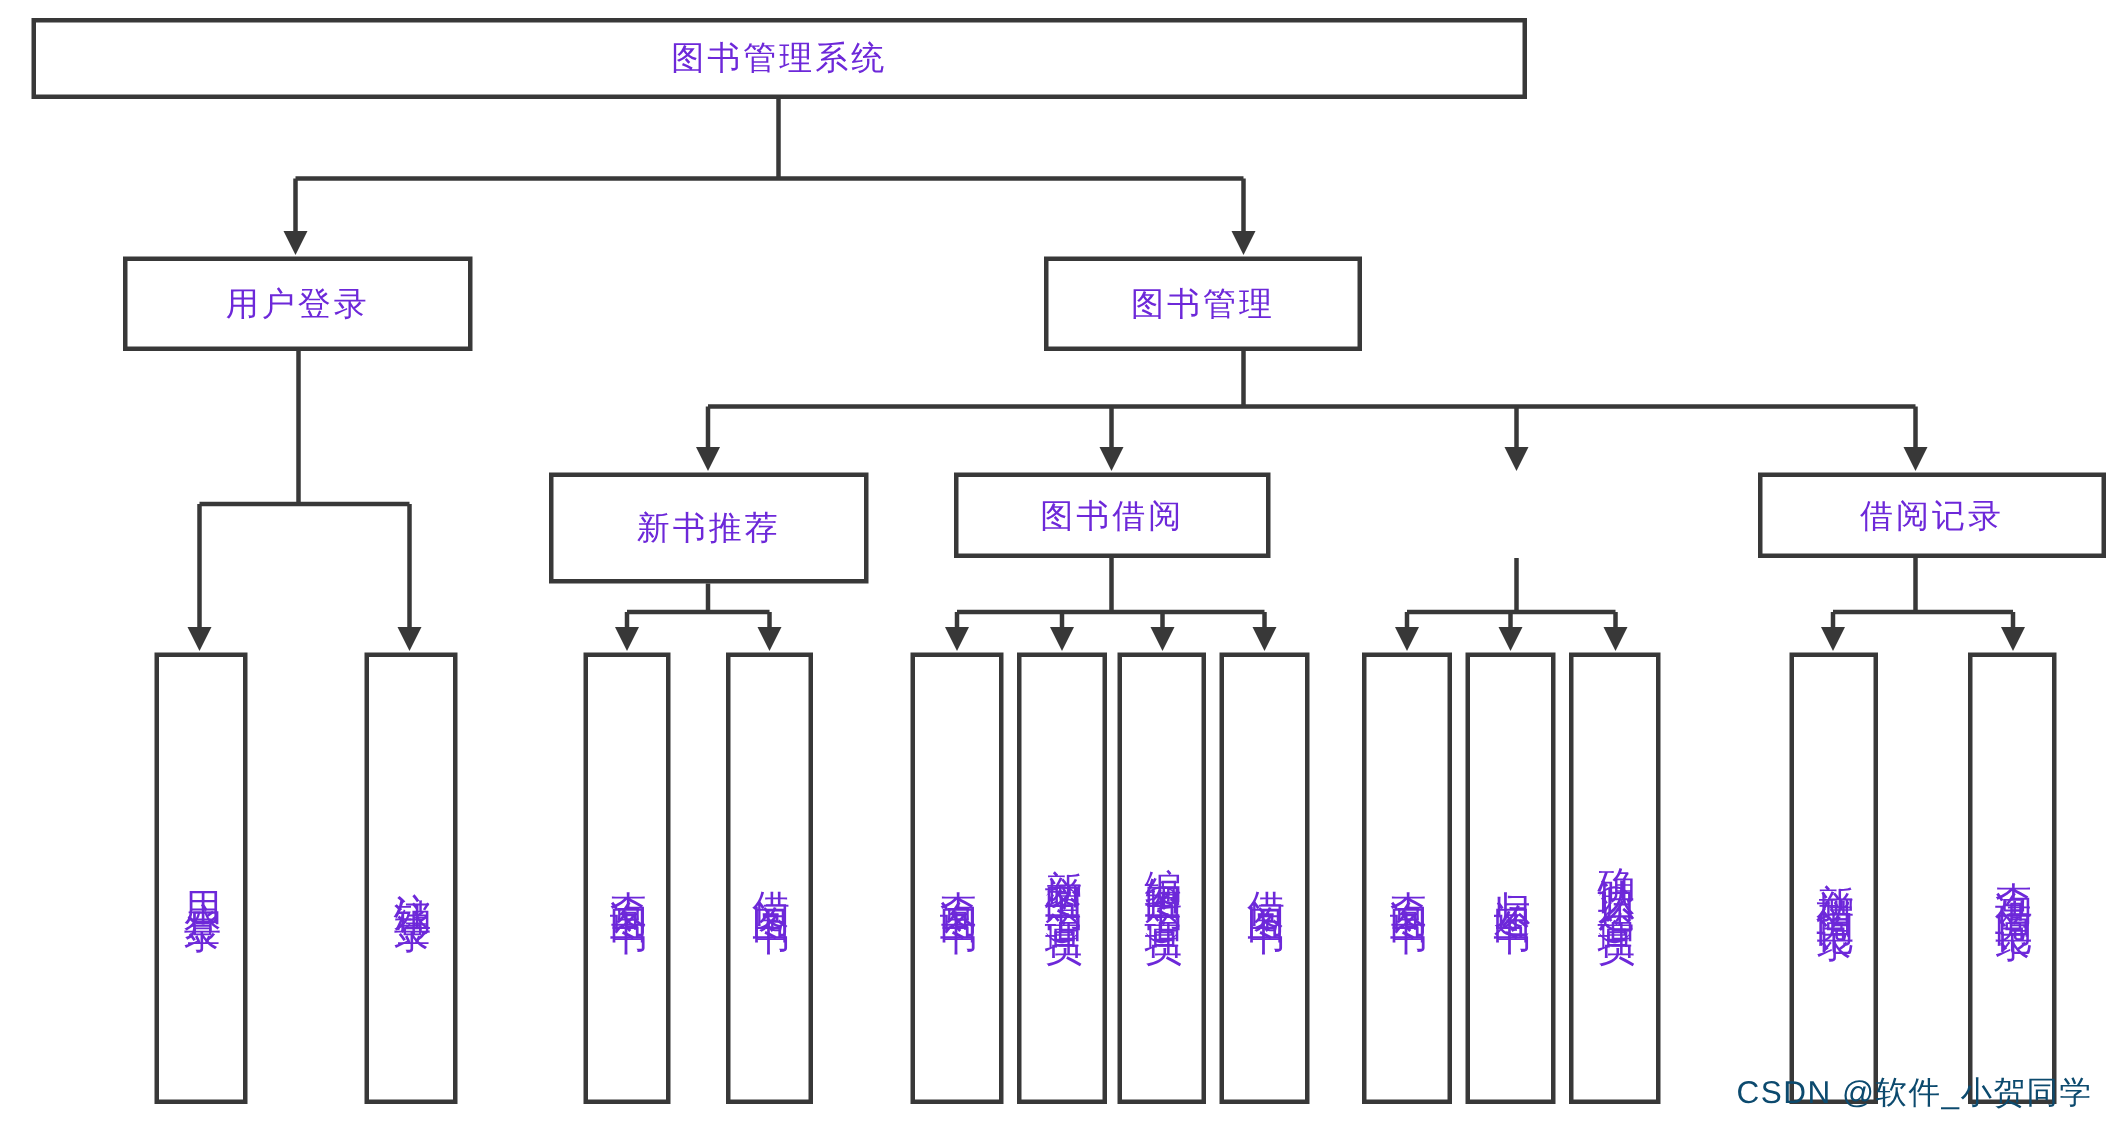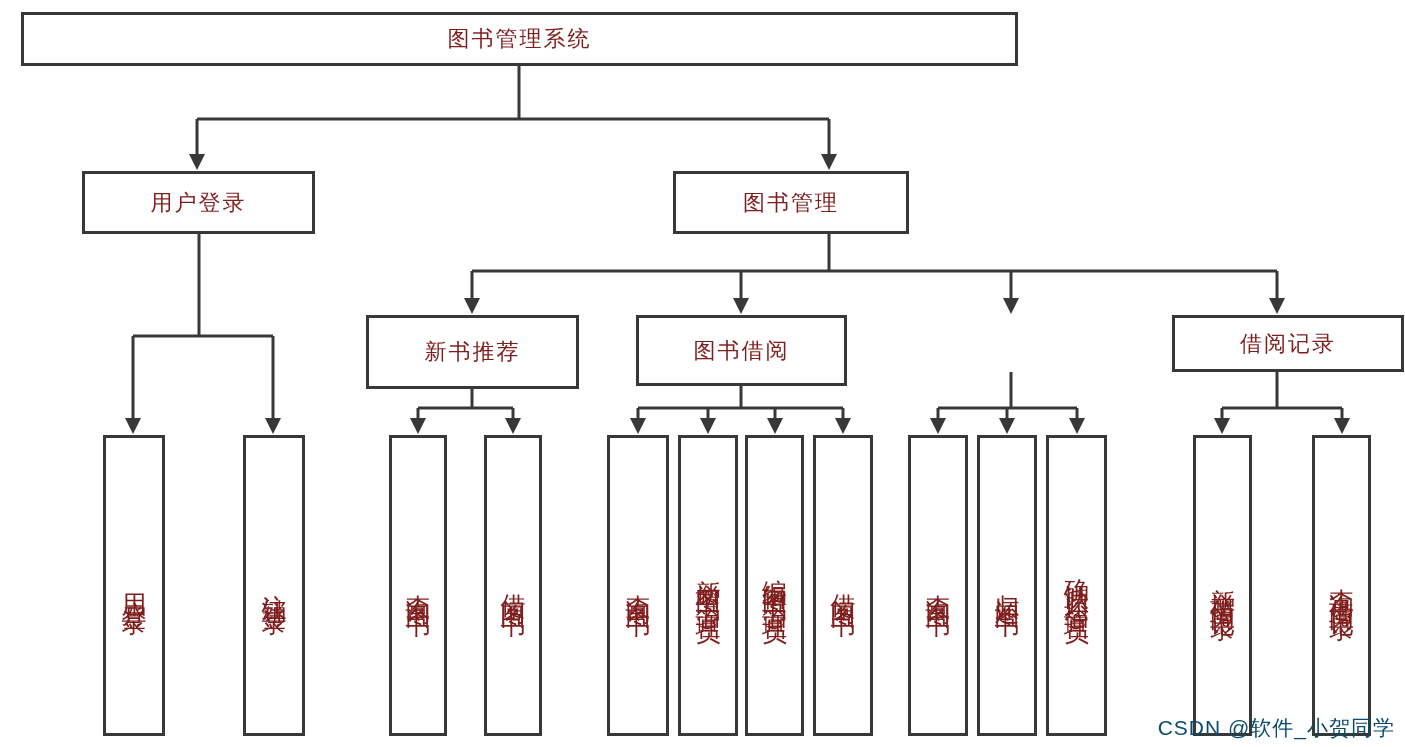--- a/index.html
+++ b/index.html
@@ -17,21 +17,21 @@
     width: 1405px; height: 747px;
   }
   .box {
     position: absolute;
     box-sizing: border-box;
     border: 3px solid #383838;
     background: #ffffff;
     display: flex;
     align-items: center;
     justify-content: center;
-    color: #7f1d1d;
+    color: #6d28d9;
   }
   .box.h span {
     font-size: 22px;
     letter-spacing: 2px;
     white-space: nowrap;
   }
   .box.v span {
     writing-mode: vertical-rl;
     text-orientation: mixed;
     font-size: 25px;
@@ -120,28 +120,28 @@
     </g>
   </svg>
 
   <div class="box h" style="left:21px;top:12px;width:997px;height:54px">
     <span>图书管理系统</span>
   </div>
 
   <div class="box h" style="left:82px;top:171px;width:233px;height:63px">
     <span>用户登录</span>
   </div>
-  <div class="box h" style="left:673px;top:171px;width:236px;height:63px">
+  <div class="box h" style="left:696px;top:171px;width:212px;height:63px">
     <span>图书管理</span>
   </div>
 
   <div class="box h" style="left:366px;top:315px;width:213px;height:74px">
     <span>新书推荐</span>
   </div>
-  <div class="box h" style="left:636px;top:315px;width:211px;height:71px">
+  <div class="box h" style="left:636px;top:315px;width:211px;height:57px">
     <span>图书借阅</span>
   </div>
   <div class="box h" style="left:1172px;top:315px;width:232px;height:57px">
     <span>借阅记录</span>
   </div>
 
   <div class="box v" style="left:103px;top:435px;width:62px;height:301px">
     <span>用户登录</span>
   </div>
   <div class="box v" style="left:243px;top:435px;width:62px;height:301px">

